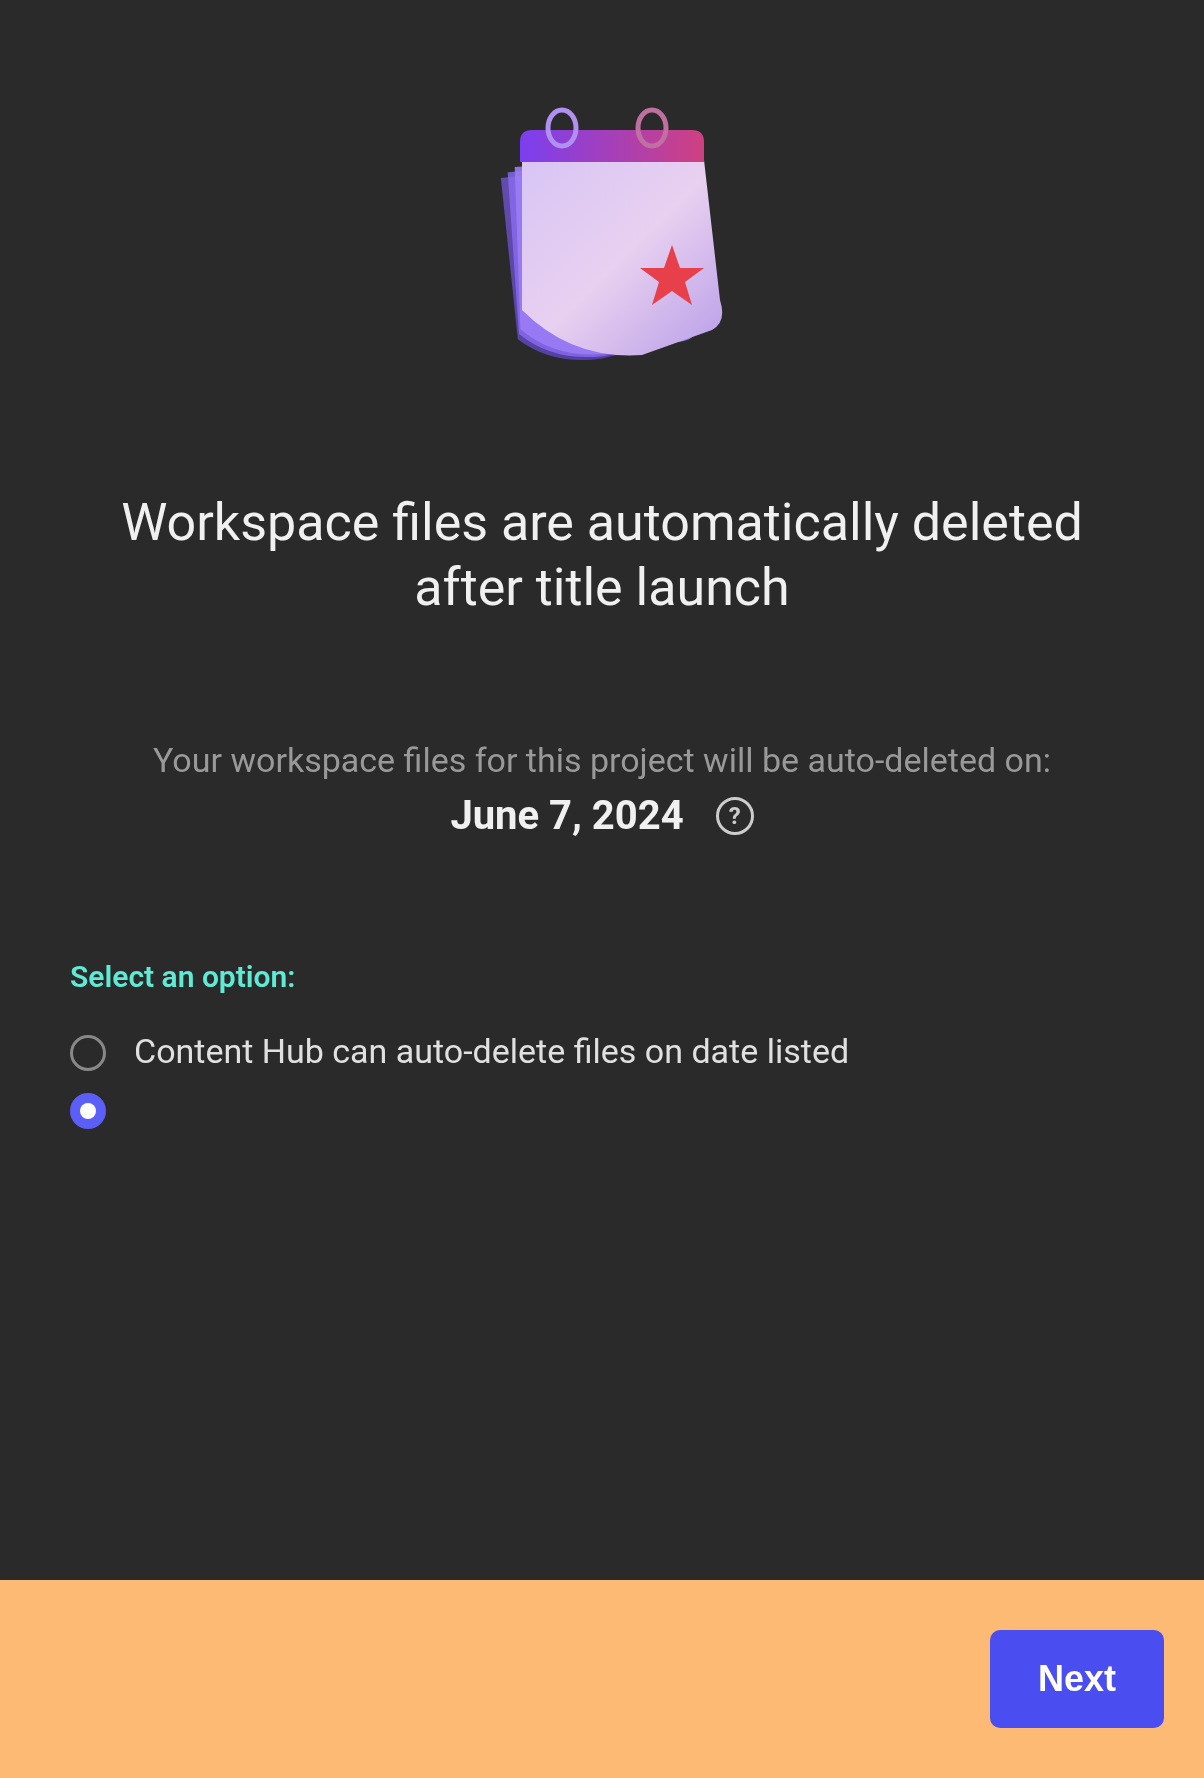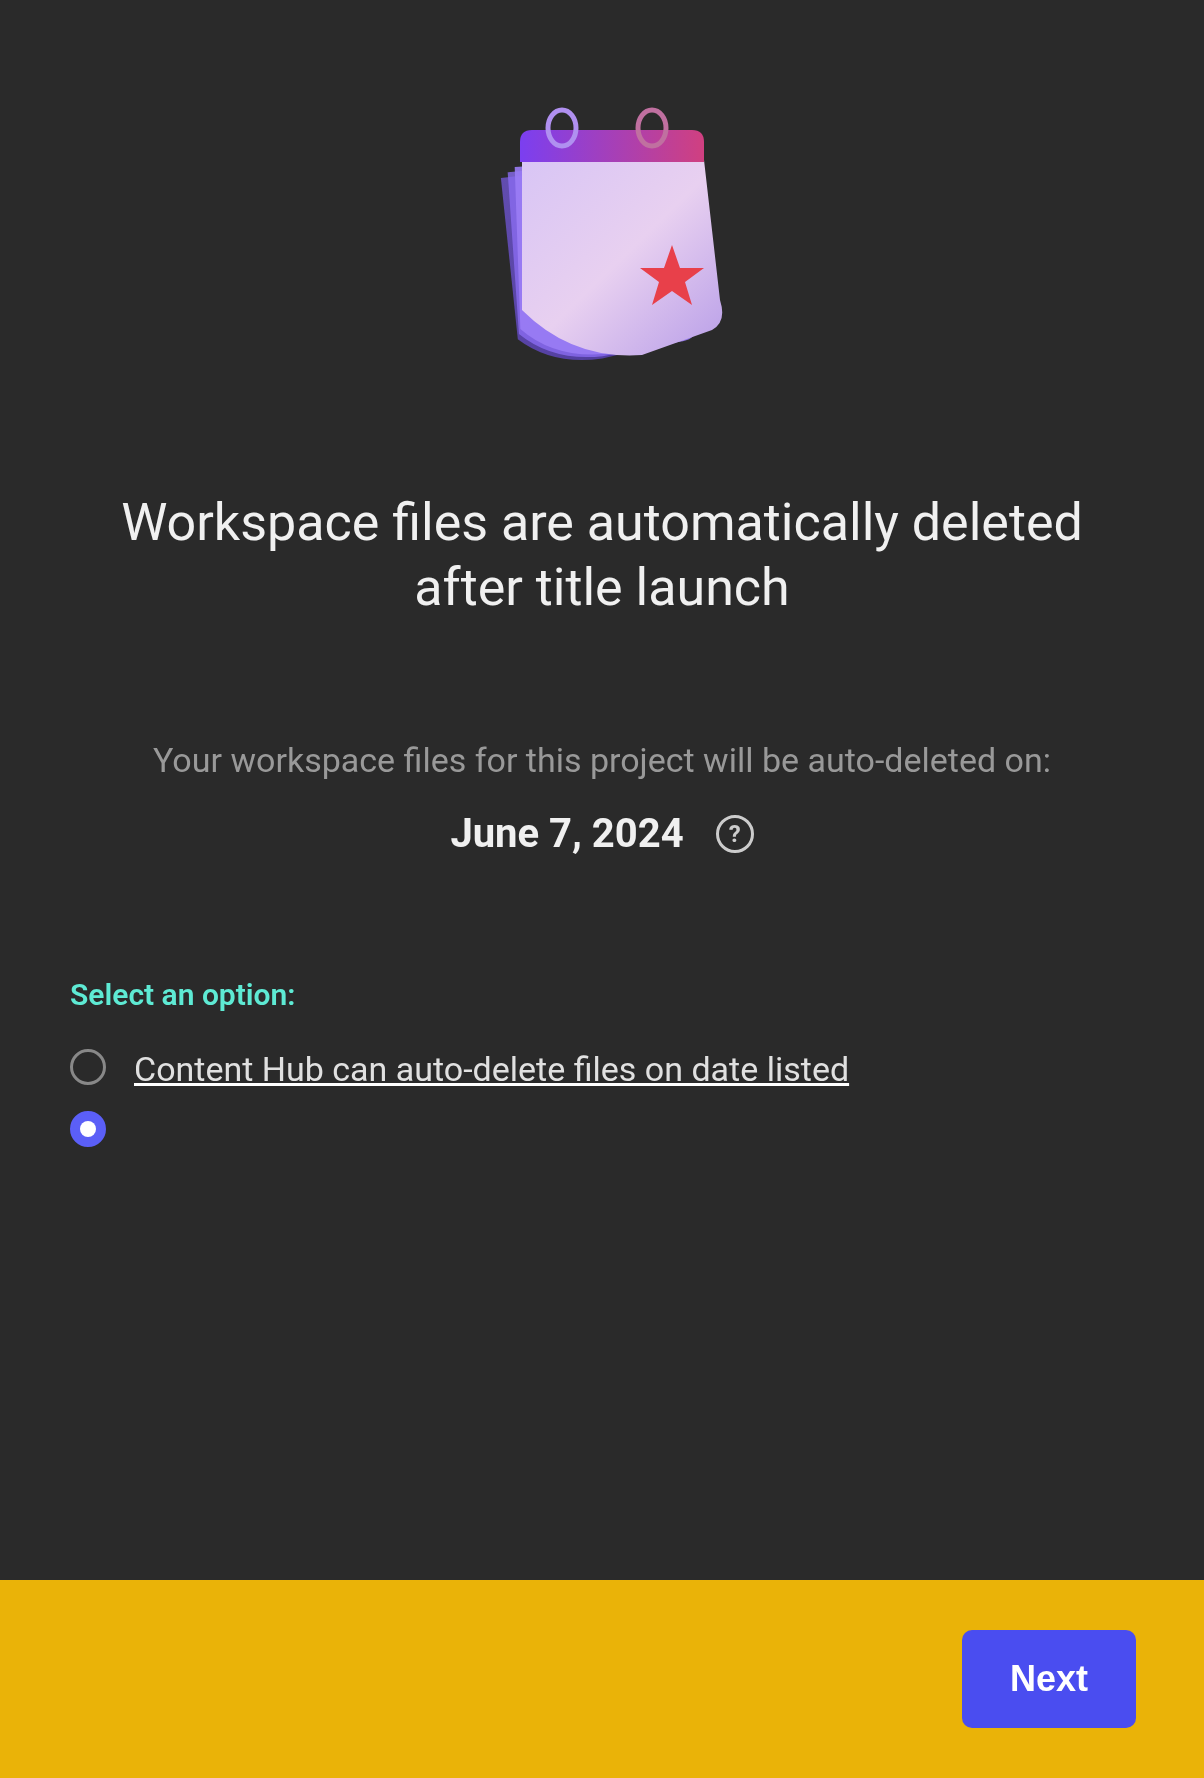--- a/index.html
+++ b/index.html
@@ -39,21 +39,21 @@
       text-align: center;
       line-height: 1.25;
       margin-bottom: 120px;
       color: #f0f0f0;
     }
     
     .subtext {
       font-size: 34px;
       color: #999;
       text-align: center;
-      margin-bottom: 30px;
+      margin-bottom: 12px;
     }
     
     .date-row {
       display: flex;
       align-items: center;
       gap: 32px;
       margin-bottom: 120px;
     }
     
     .date-text {
@@ -83,25 +83,24 @@
     
     .options-label {
       font-size: 30px;
       font-weight: 600;
       color: #5eead4;
       margin-bottom: 37px;
     }
     
     .radio-option {
       display: flex;
-      align-items: flex-start;
+      align-items: flex-end;
       gap: 28px;
       margin-bottom: 22px;
       cursor: pointer;
-      text-decoration: underline;
     }
     
     .radio-circle {
       width: 36px;
       height: 36px;
       border: 3px solid #888;
       border-radius: 50%;
       flex-shrink: 0;
       display: flex;
       align-items: center;
@@ -120,22 +119,22 @@
       background: #fff;
       border-radius: 50%;
     }
     
     .radio-label {
       font-size: 34px;
       color: #e0e0e0;
     }
     
     .footer {
-      background: #eab308;
-      padding: 50px 68px;
+      background: #fdba74;
+      padding: 50px 40px;
       display: flex;
       justify-content: flex-end;
     }
     
     .next-button {
       background: #4a4df0;
       color: #fff;
       font-size: 36px;
       font-weight: 600;
       padding: 28px 48px;

